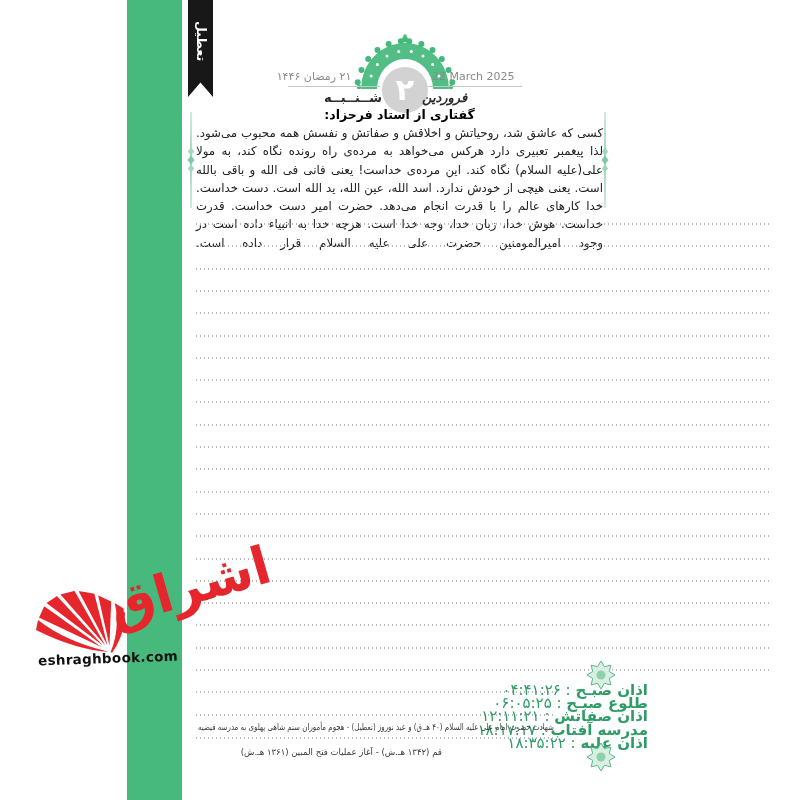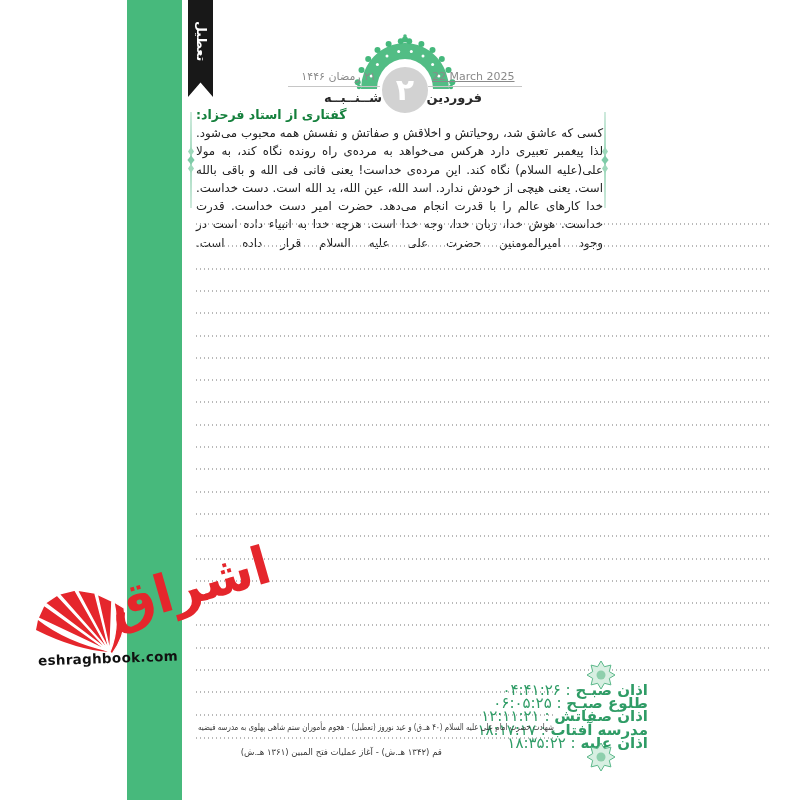--- a/index.html
+++ b/index.html
@@ -11,33 +11,33 @@
   .ribbon{position:absolute;left:188px;top:0;width:25px;height:97px;background:#181818;
           clip-path:polygon(0 0,100% 0,100% 100%,50% 85%,0 100%);}
   .ribbon-label{position:absolute;left:50%;top:42%;transform:translate(-50%,-50%) rotate(90deg);
           color:#ffffff;font-size:12.5px;font-weight:bold;white-space:nowrap;letter-spacing:1px;}
 
   
   .dome{position:absolute;left:353px;top:33px;}
   .day-circle{position:absolute;left:379px;top:64px;width:46px;height:46px;border-radius:50%;
           background:#d2d2d2;border:3px solid #ffffff;text-align:center;line-height:46px;
           color:#ffffff;font-size:30px;font-weight:bold;}
-  .hijri{position:absolute;left:264px;top:70px;width:112px;direction:rtl;text-align:right;
+  .hijri{position:absolute;left:258px;top:70px;width:112px;direction:rtl;text-align:center;
           color:#8a8a8a;font-size:11px;white-space:nowrap;}
-  .greg{position:absolute;left:432px;top:70px;width:100px;color:#8a8a8a;font-size:11px;white-space:nowrap;text-decoration:underline;}
+  .greg{position:absolute;left:432px;top:70px;width:100px;color:#8a8a8a;font-size:11px;white-space:nowrap;}
   .rule-l{position:absolute;left:288px;top:86px;width:92px;height:0;border-top:1px solid #c6c6c6;}
   .rule-r{position:absolute;left:428px;top:86px;width:94px;height:0;border-top:1px solid #c6c6c6;}
   .weekday{position:absolute;left:318px;top:90px;width:70px;text-align:center;direction:rtl;
           color:#2b2b2b;font-size:13px;font-weight:bold;white-space:nowrap;}
-  .monthname{position:absolute;left:422px;top:90px;width:60px;text-align:right;direction:rtl;
-          color:#2b2b2b;font-size:13px;font-weight:bold;white-space:nowrap;}
+  .monthname{position:absolute;left:422px;top:90px;width:60px;text-align:left;direction:rtl;
+          color:#2b2b2b;font-size:13px;font-weight:bold;white-space:nowrap;font-style:italic;}
 
   
-  .speech-head{position:absolute;left:196px;top:107px;width:407px;direction:rtl;text-align:left;
-          color:#15803d;font-size:12.5px;font-weight:bold;white-space:nowrap;}
+  .speech-head{position:absolute;left:196px;top:107px;width:407px;direction:rtl;text-align:center;
+          color:#000000;font-size:12.5px;font-weight:bold;white-space:nowrap;}
   .speech-body{position:absolute;left:196px;top:124px;width:407px;direction:rtl;
           text-align:justify;text-align-last:justify;color:#222222;font-size:11.8px;line-height:18.3px;}
   .side-rule{position:absolute;top:112px;width:2px;height:96px;
           background:linear-gradient(#cfeadd,#9ed8bb,#cfeadd);}
   .side-rule.left{left:190px;} .side-rule.right{left:604px;}
   .side-orn{position:absolute;top:147px;} .side-orn.left{left:186px;} .side-orn.right{left:600px;}
 
   
   .dots{position:absolute;height:2px;
         background-image:repeating-linear-gradient(90deg,#b9b9b9 0 1.4px,transparent 1.4px 4px);}

